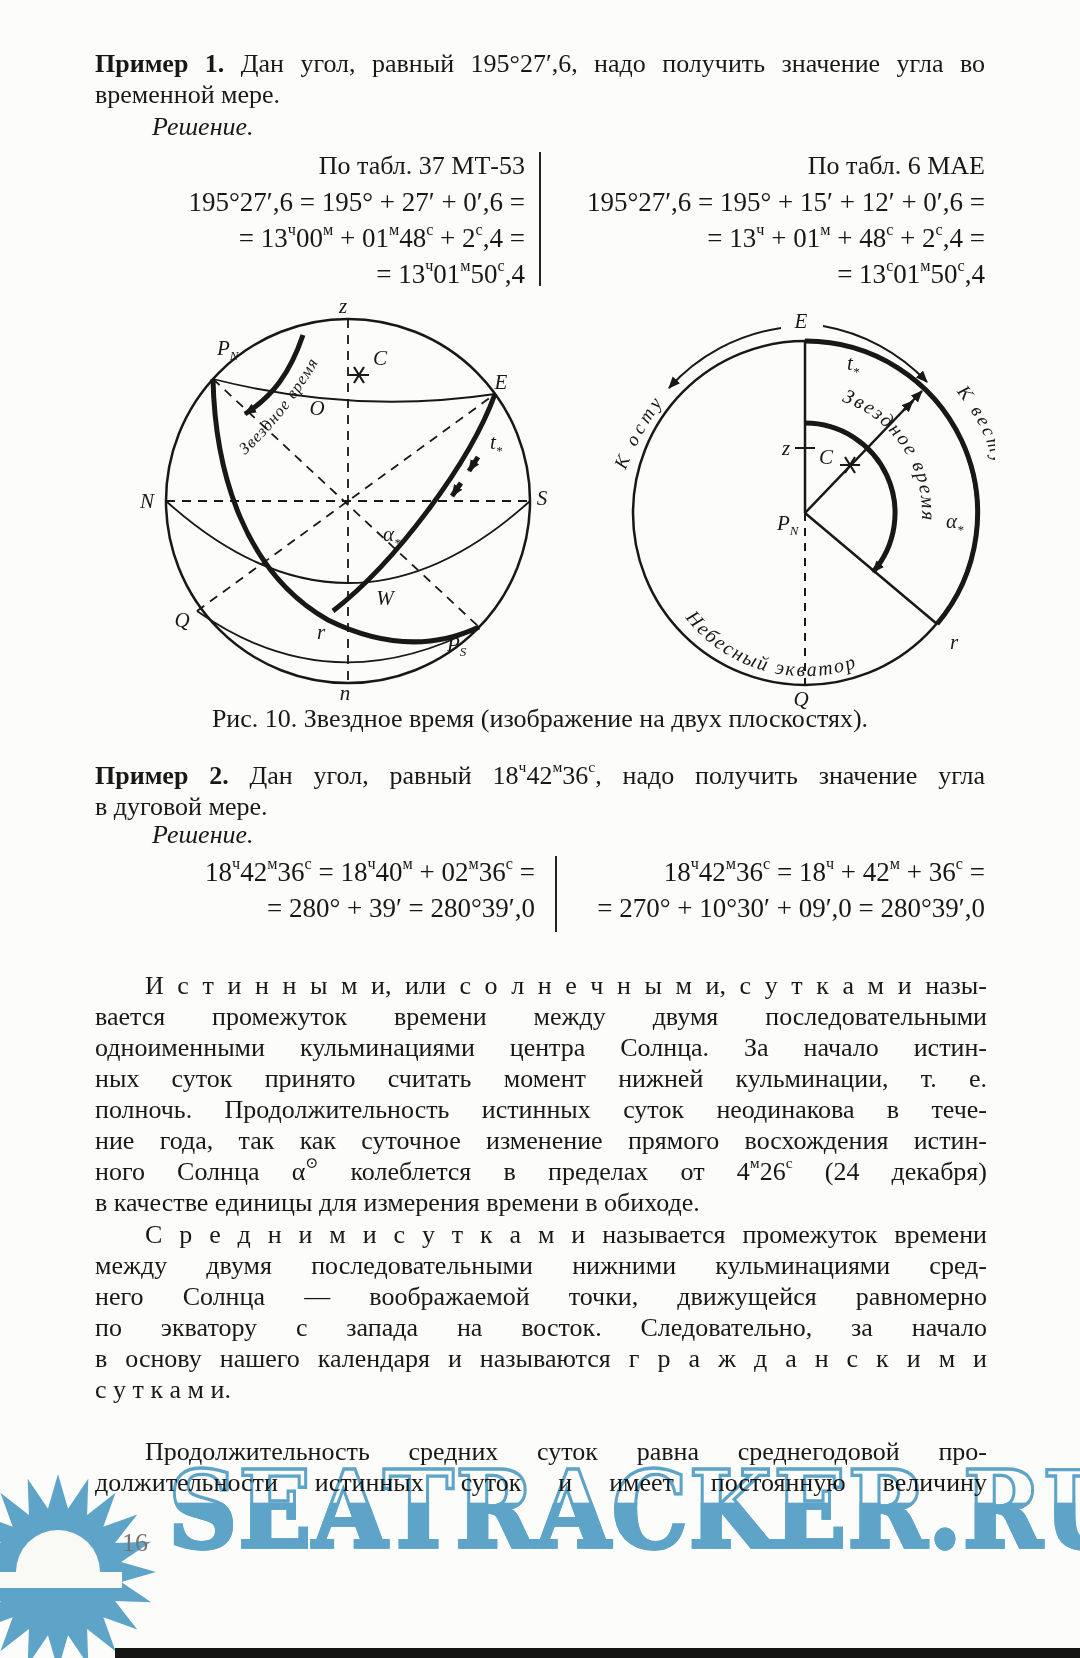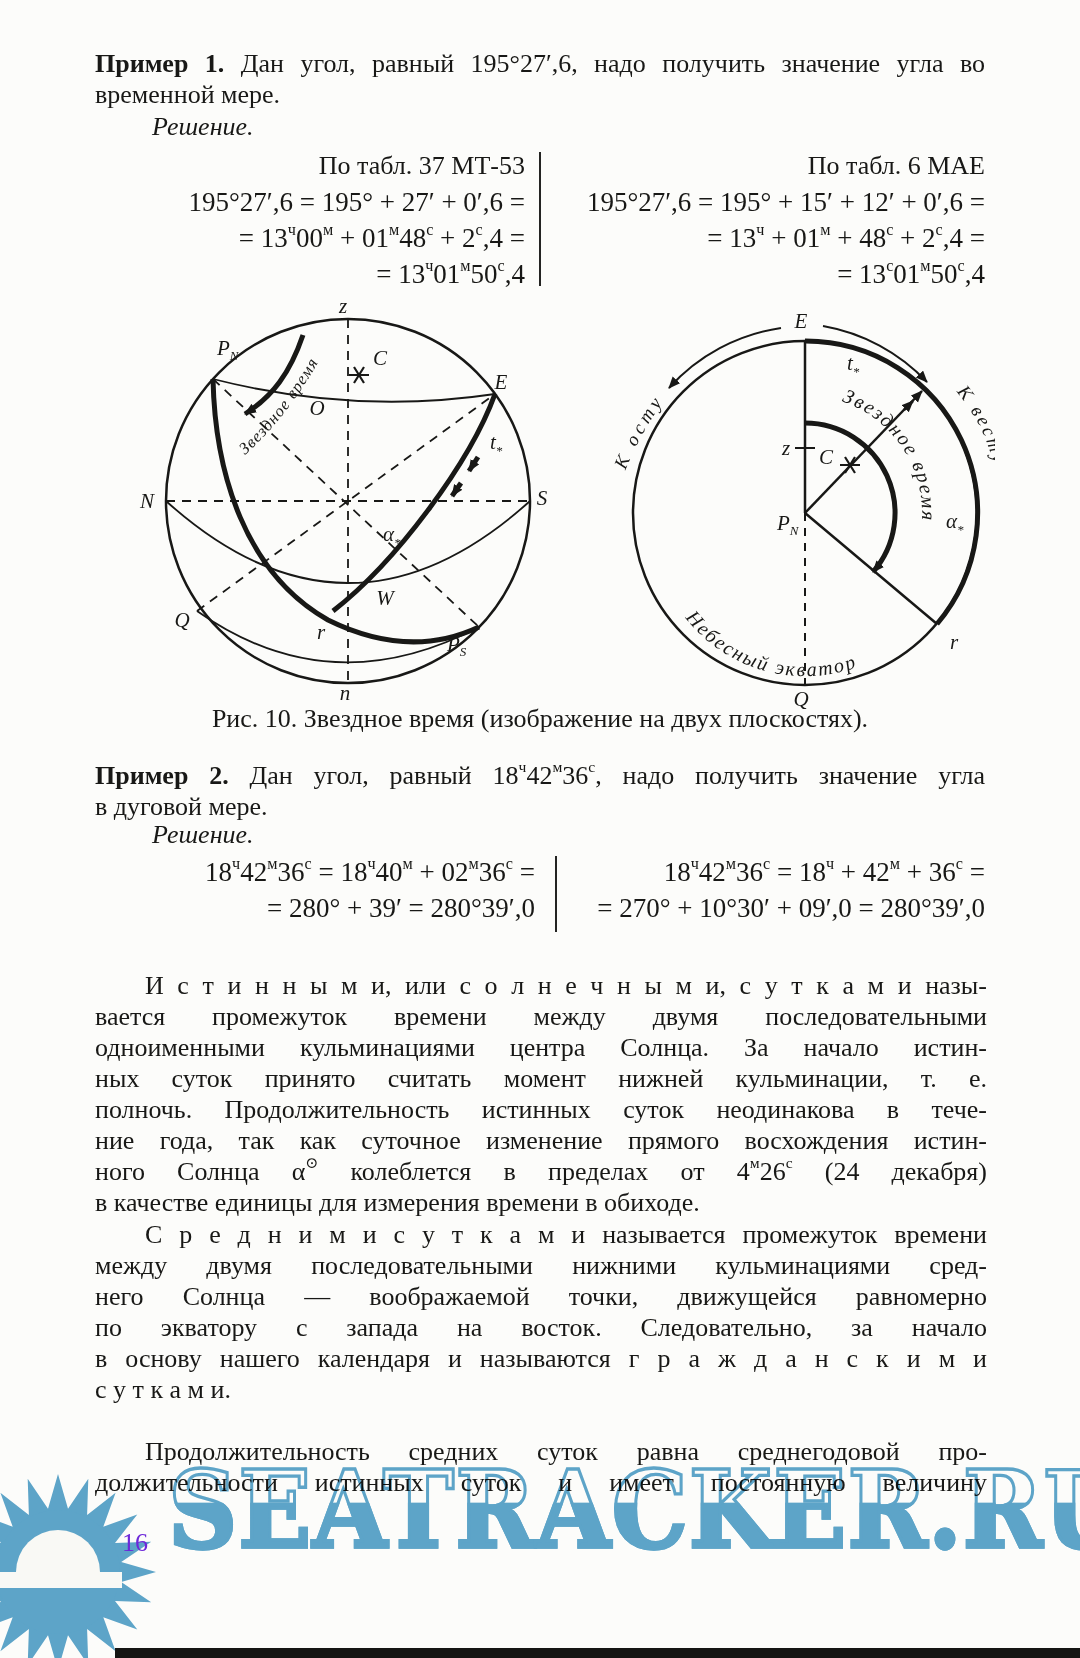--- a/index.html
+++ b/index.html
@@ -29,21 +29,21 @@
   .fig-curve-text{font-style:italic;fill:#181816;}
   .wm-wrap{mix-blend-mode:multiply;}
   .wm-text{
     font-family:"DejaVu Serif","Liberation Serif",serif;font-weight:bold;
     font-size:96px;line-height:1.15;letter-spacing:1px;
     -webkit-text-stroke:3px #5ea6cc;
     background:linear-gradient(to bottom, rgba(255,255,255,0) 0%, rgba(255,255,255,0) 44%, #5ea6cc 44%, #5ea6cc 100%);
     -webkit-background-clip:text;background-clip:text;color:transparent;
     transform:scale(1.0,1.12);transform-origin:left top;
   }
-  .pagenum{font-size:26px;color:#6d28d9;}
+  .pagenum{font-size:26px;color:#737373;}
   .bottom-bar{background:#151513;}
 </style>
 </head>
 <body>
 
 <div id="page">
 
   <div class="abs body-text" style="left:95px;top:48px;width:890px;">
     <div class="intro-line j"><span class="bold">Пример 1.</span> <span>Дан угол, равный 195°27′,6, надо получить значение  угла  во</span></div>
     <div class="intro-line">временной мере.</div>

